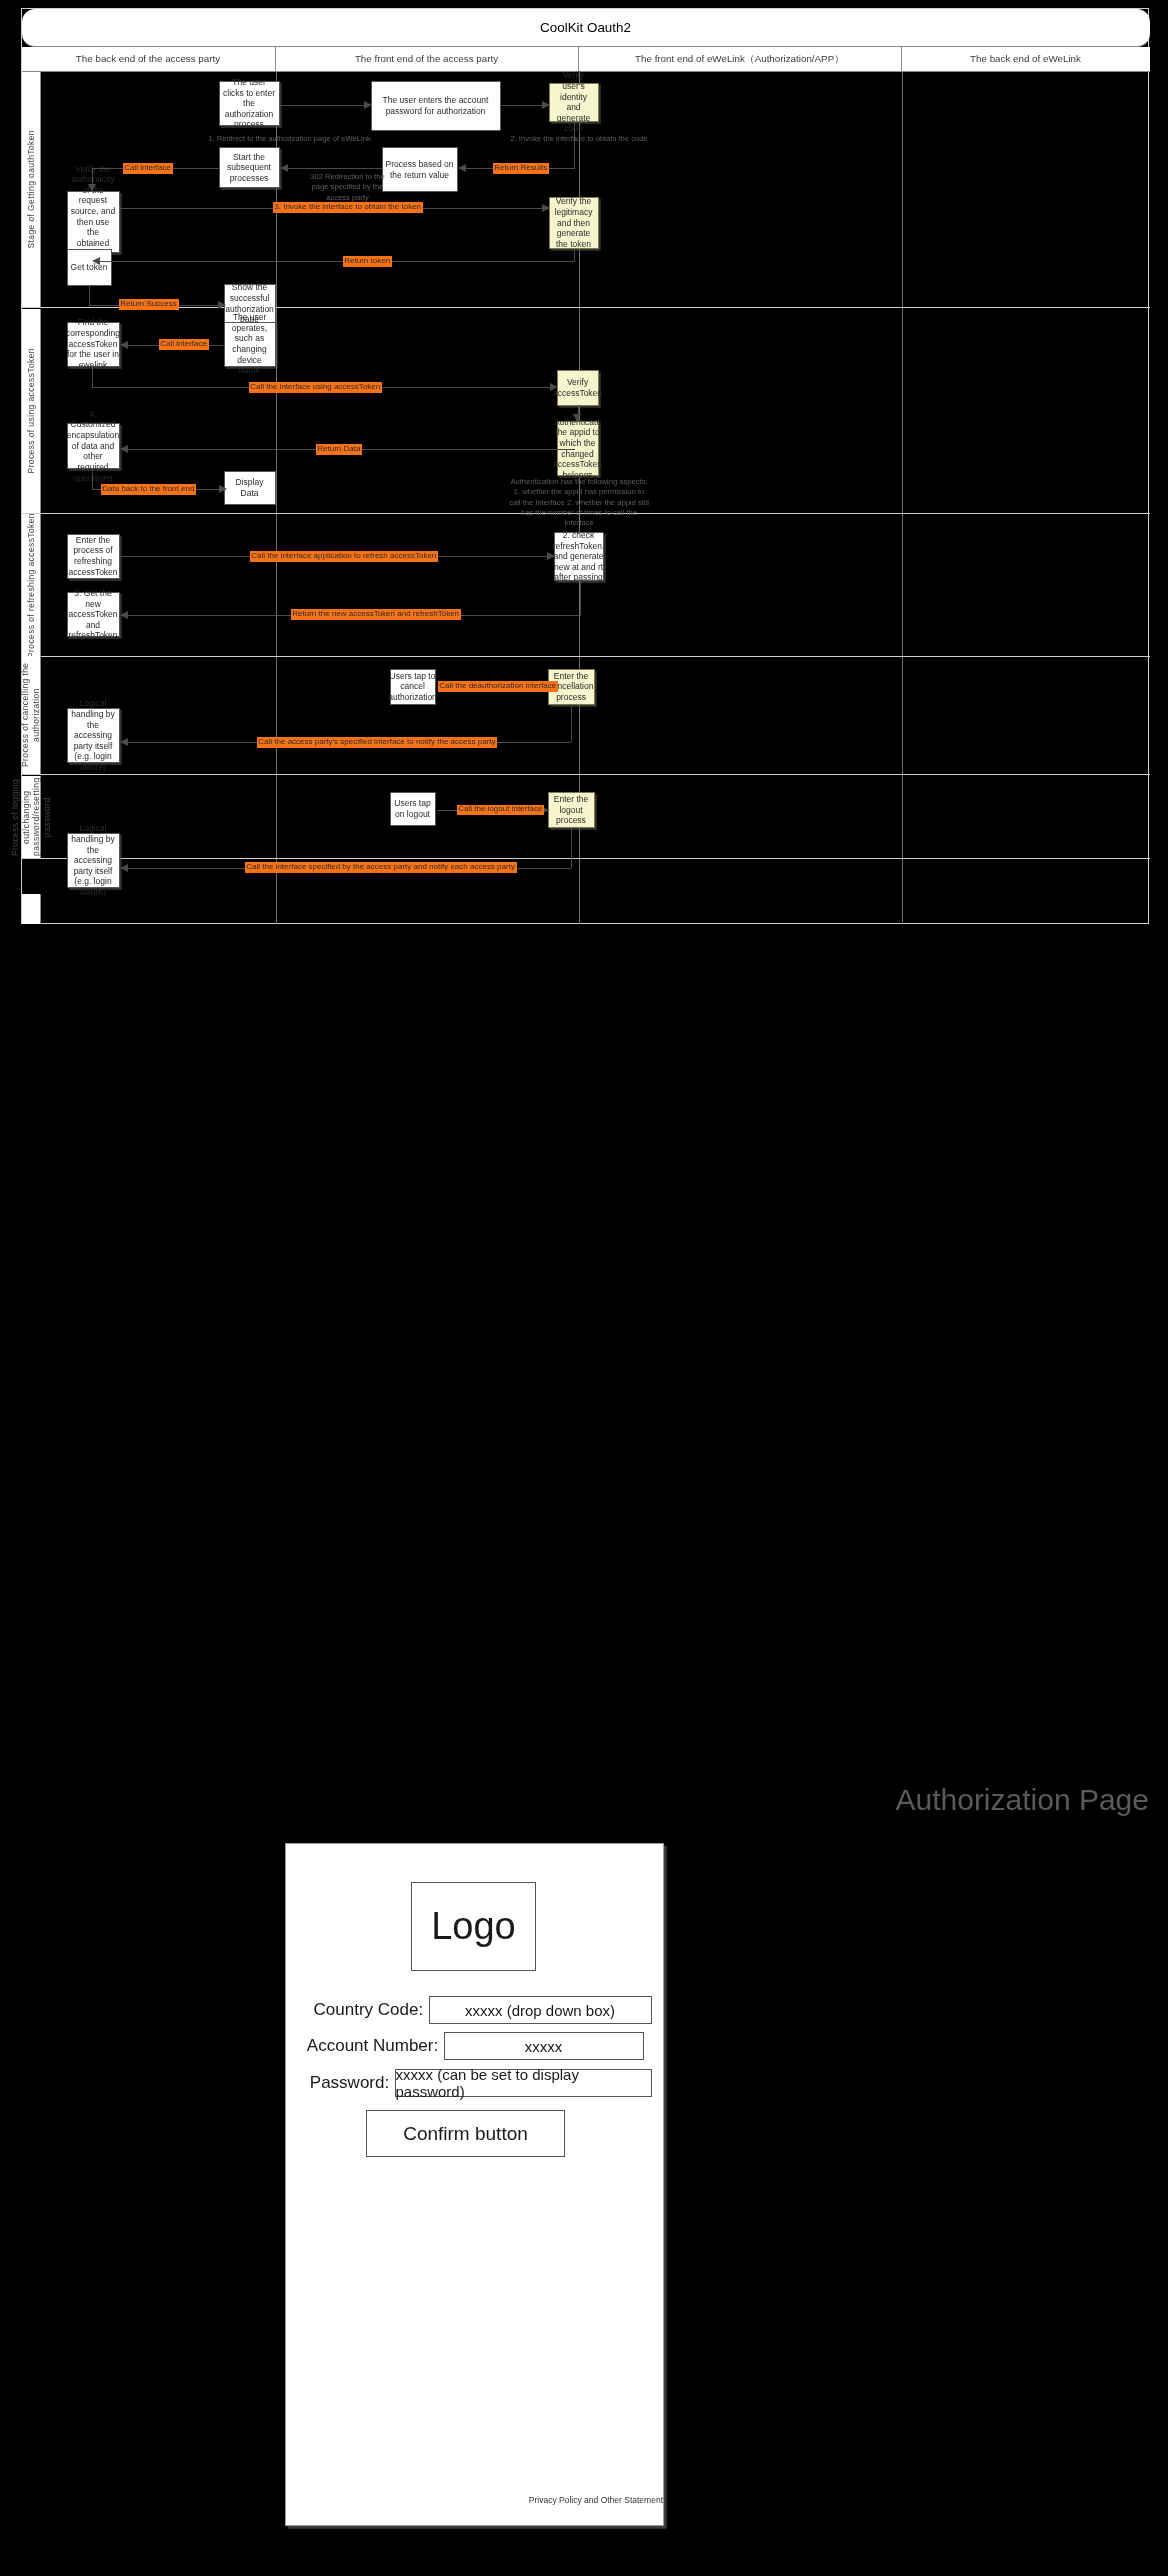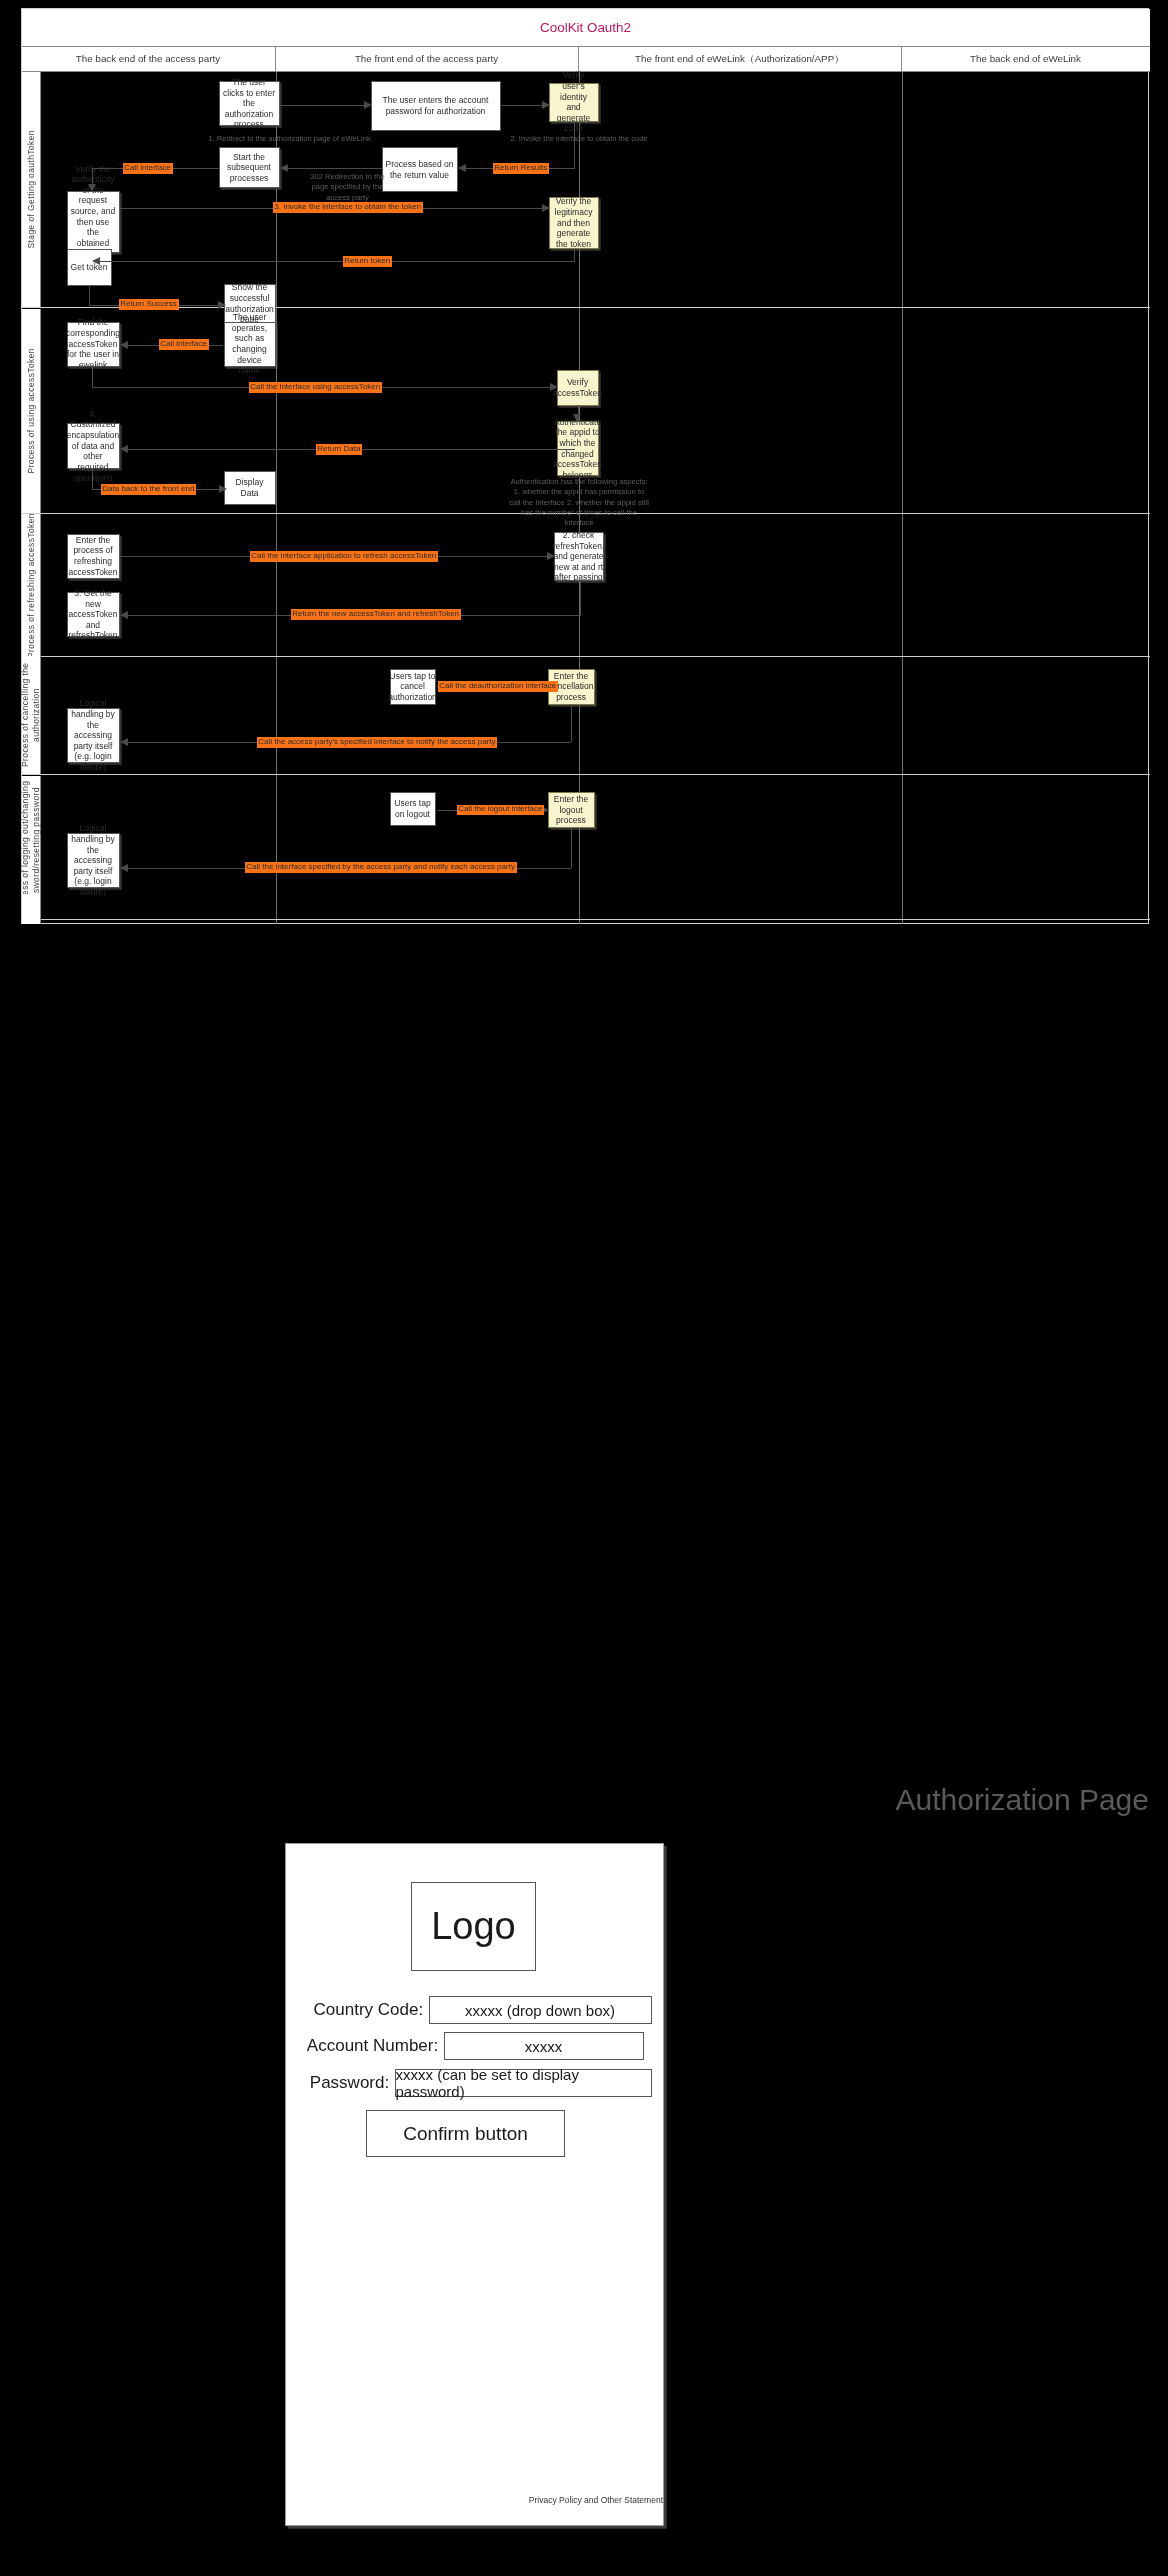--- a/index.html
+++ b/index.html
@@ -22,24 +22,25 @@
     left: 20.5px; top: 8px;
     width: 1128px; height: 916px;
     border: 0.9px solid #cfcfcf;
     background: #000000;
   }
   .diag-title {
     position: absolute;
     left: 0; top: 0;
     width: 1128px; height: 38px;
     background: #ffffff;
-    color: #be185d;
+    color: #000000;
     font-size: 13.4px;
     display: flex; align-items: center; justify-content: center;
     border-bottom: 0.9px solid #8a8a8a;
+    border-radius: 13px;
   }
   .lane-headers {
     position: absolute;
     left: 0; top: 38px;
     width: 1128px; height: 25px;
     background: #ffffff;
     display: flex;
     border-bottom: 0.9px solid #8a8a8a;
   }
   .lane-head {
@@ -357,21 +358,21 @@
       <div class="node yellow" style="left:526px; top:12.5px; width:47px; height:36px;">Enter the cancellation process</div>
 
       <div class="vline" style="left:549px; top:48px; height:38px;"></div>
       <div class="hline" style="left:105px; top:86px; width:444px;"></div>
       <div class="arrow-l" style="left:98px; top:82px;"></div>
       <div class="elabel" style="left:235px; top:81px;">Call the access party's specified interface to notify the access party</div>
 
       <div class="node" style="left:45px; top:52px; width:53px; height:55px;">Logical handling by the accessing party itself (e.g. login failure)</div>
     </div>
 
-    <div class="band" style="top:767px; height:144px;">
+    <div class="band" style="top:767px; height:83px;">
       <div class="band-label two">
         <span>Process of logging out/changing password/resetting password</span>
       </div>
 
       <div class="node plain" style="left:368px; top:16px; width:46px; height:34px;">Users tap on logout</div>
 
       <div class="hline" style="left:415px; top:34px; width:105px;"></div>
       <div class="arrow-r" style="left:519px; top:30px;"></div>
       <div class="elabel" style="left:435px; top:28.5px;">Call the logout interface</div>
 

